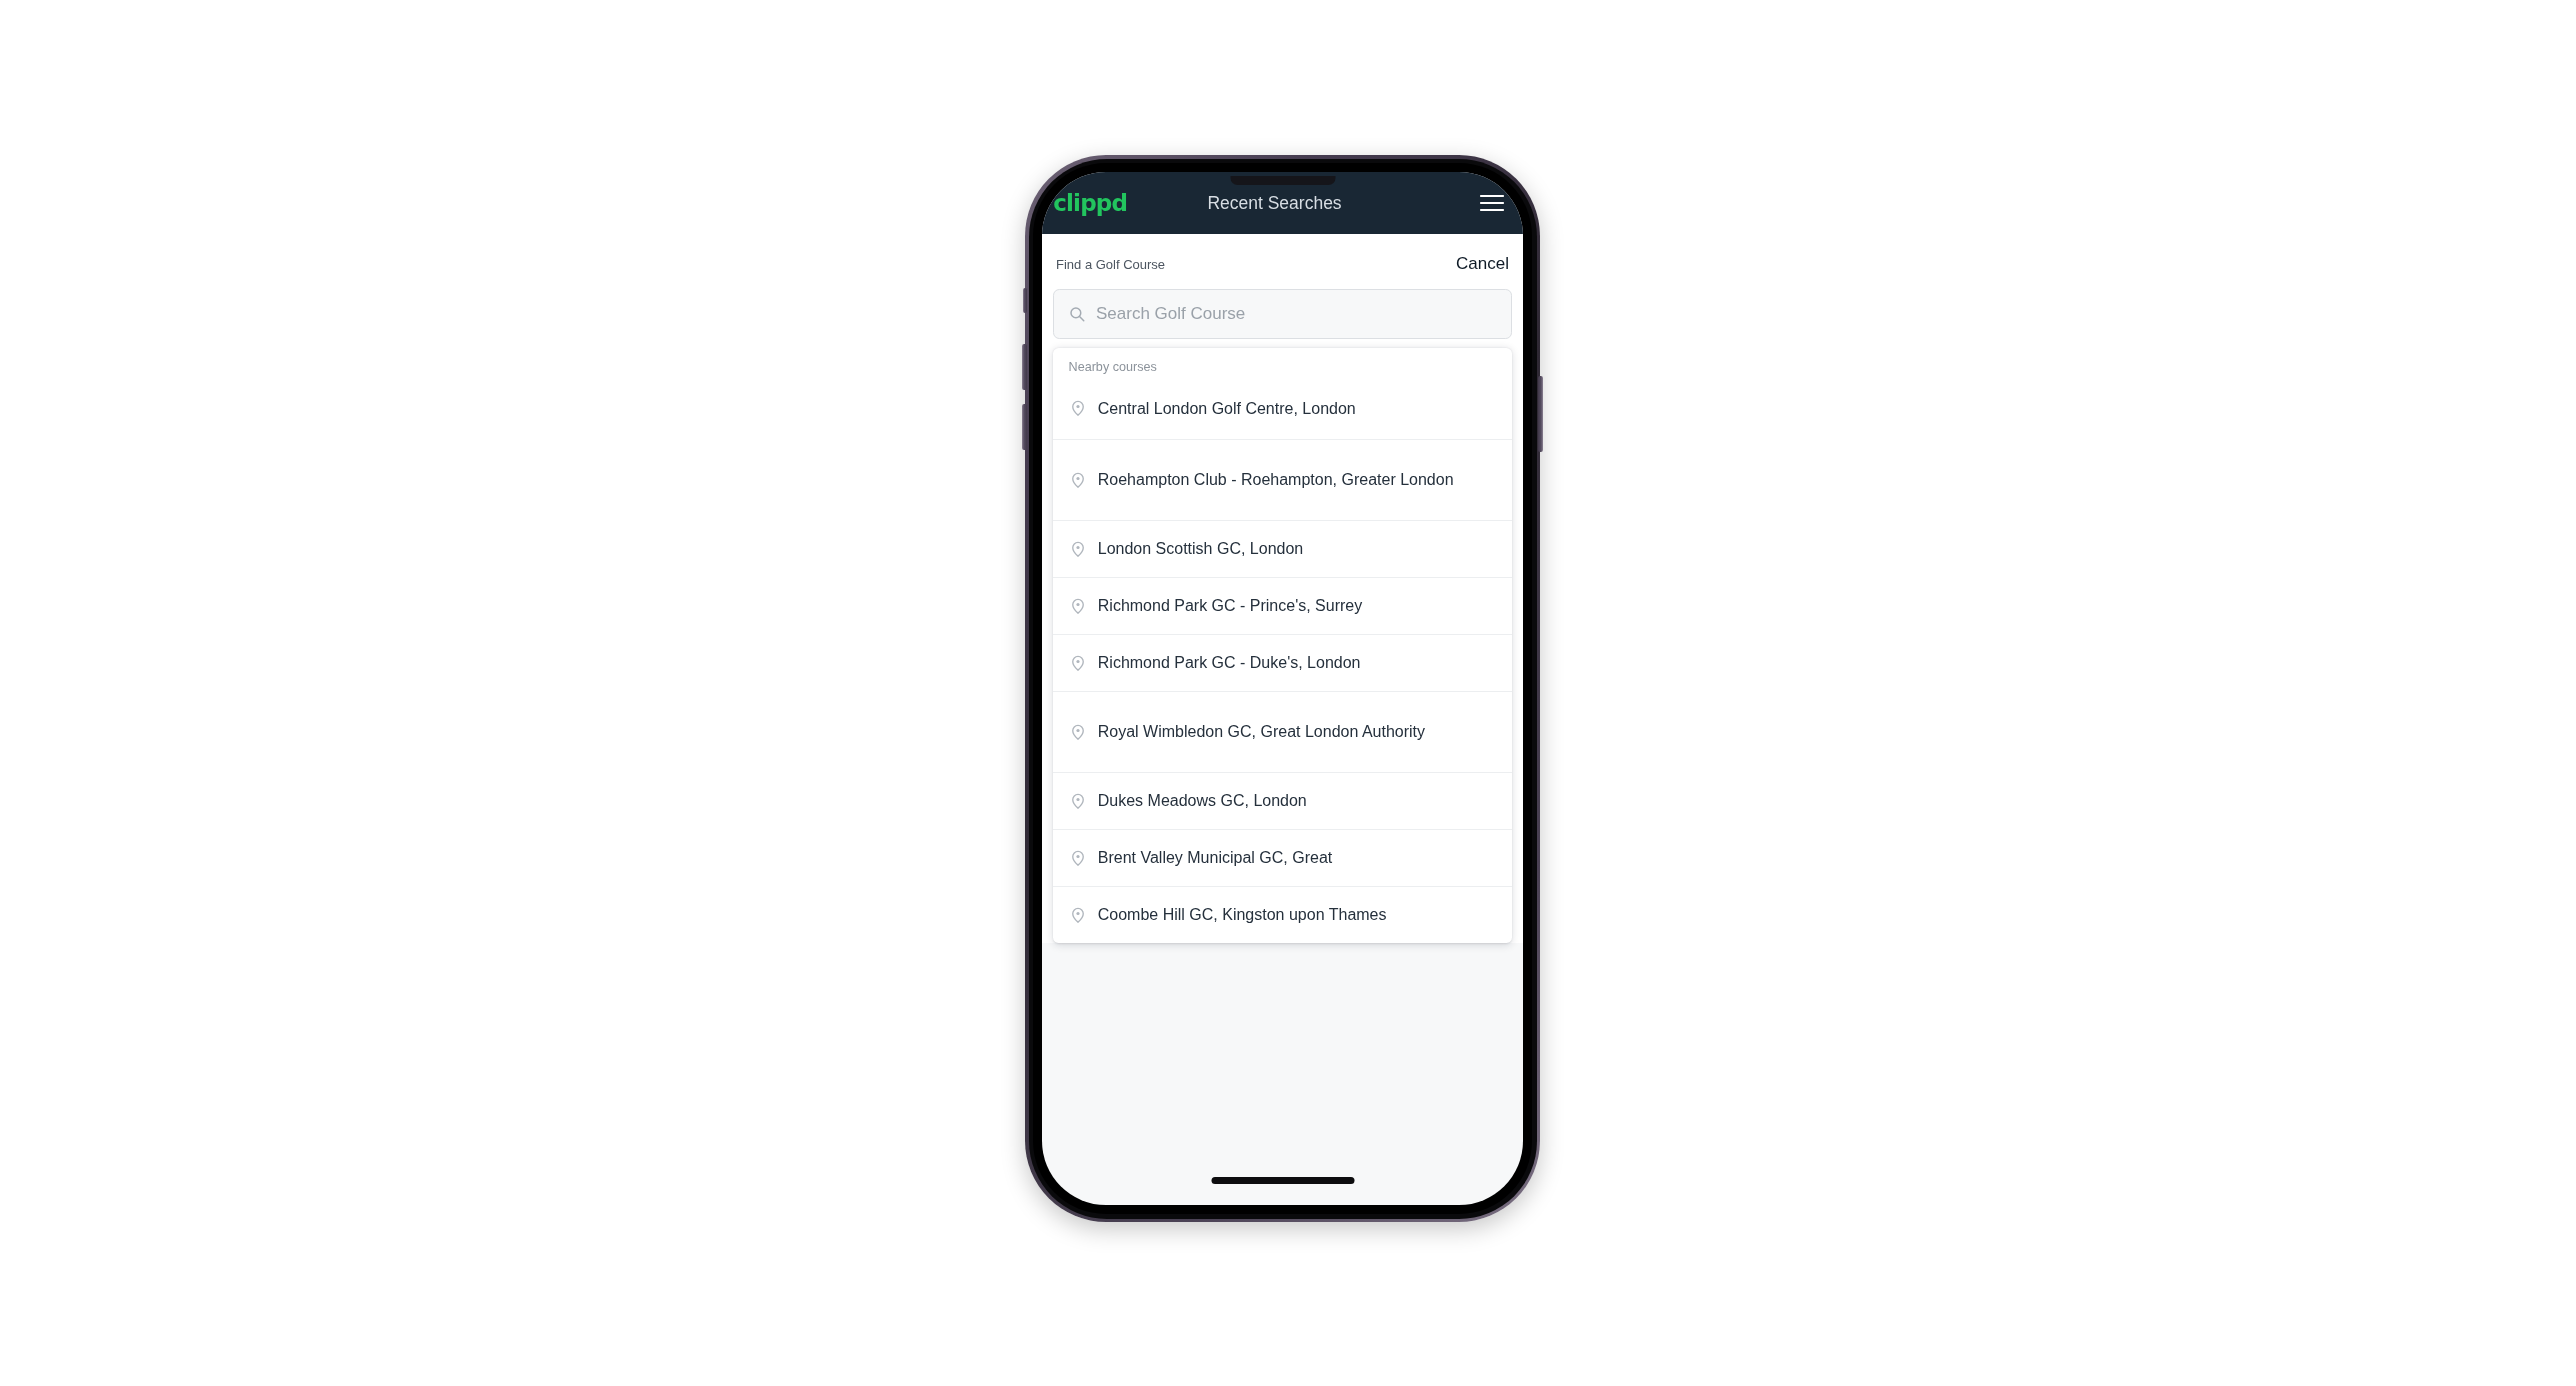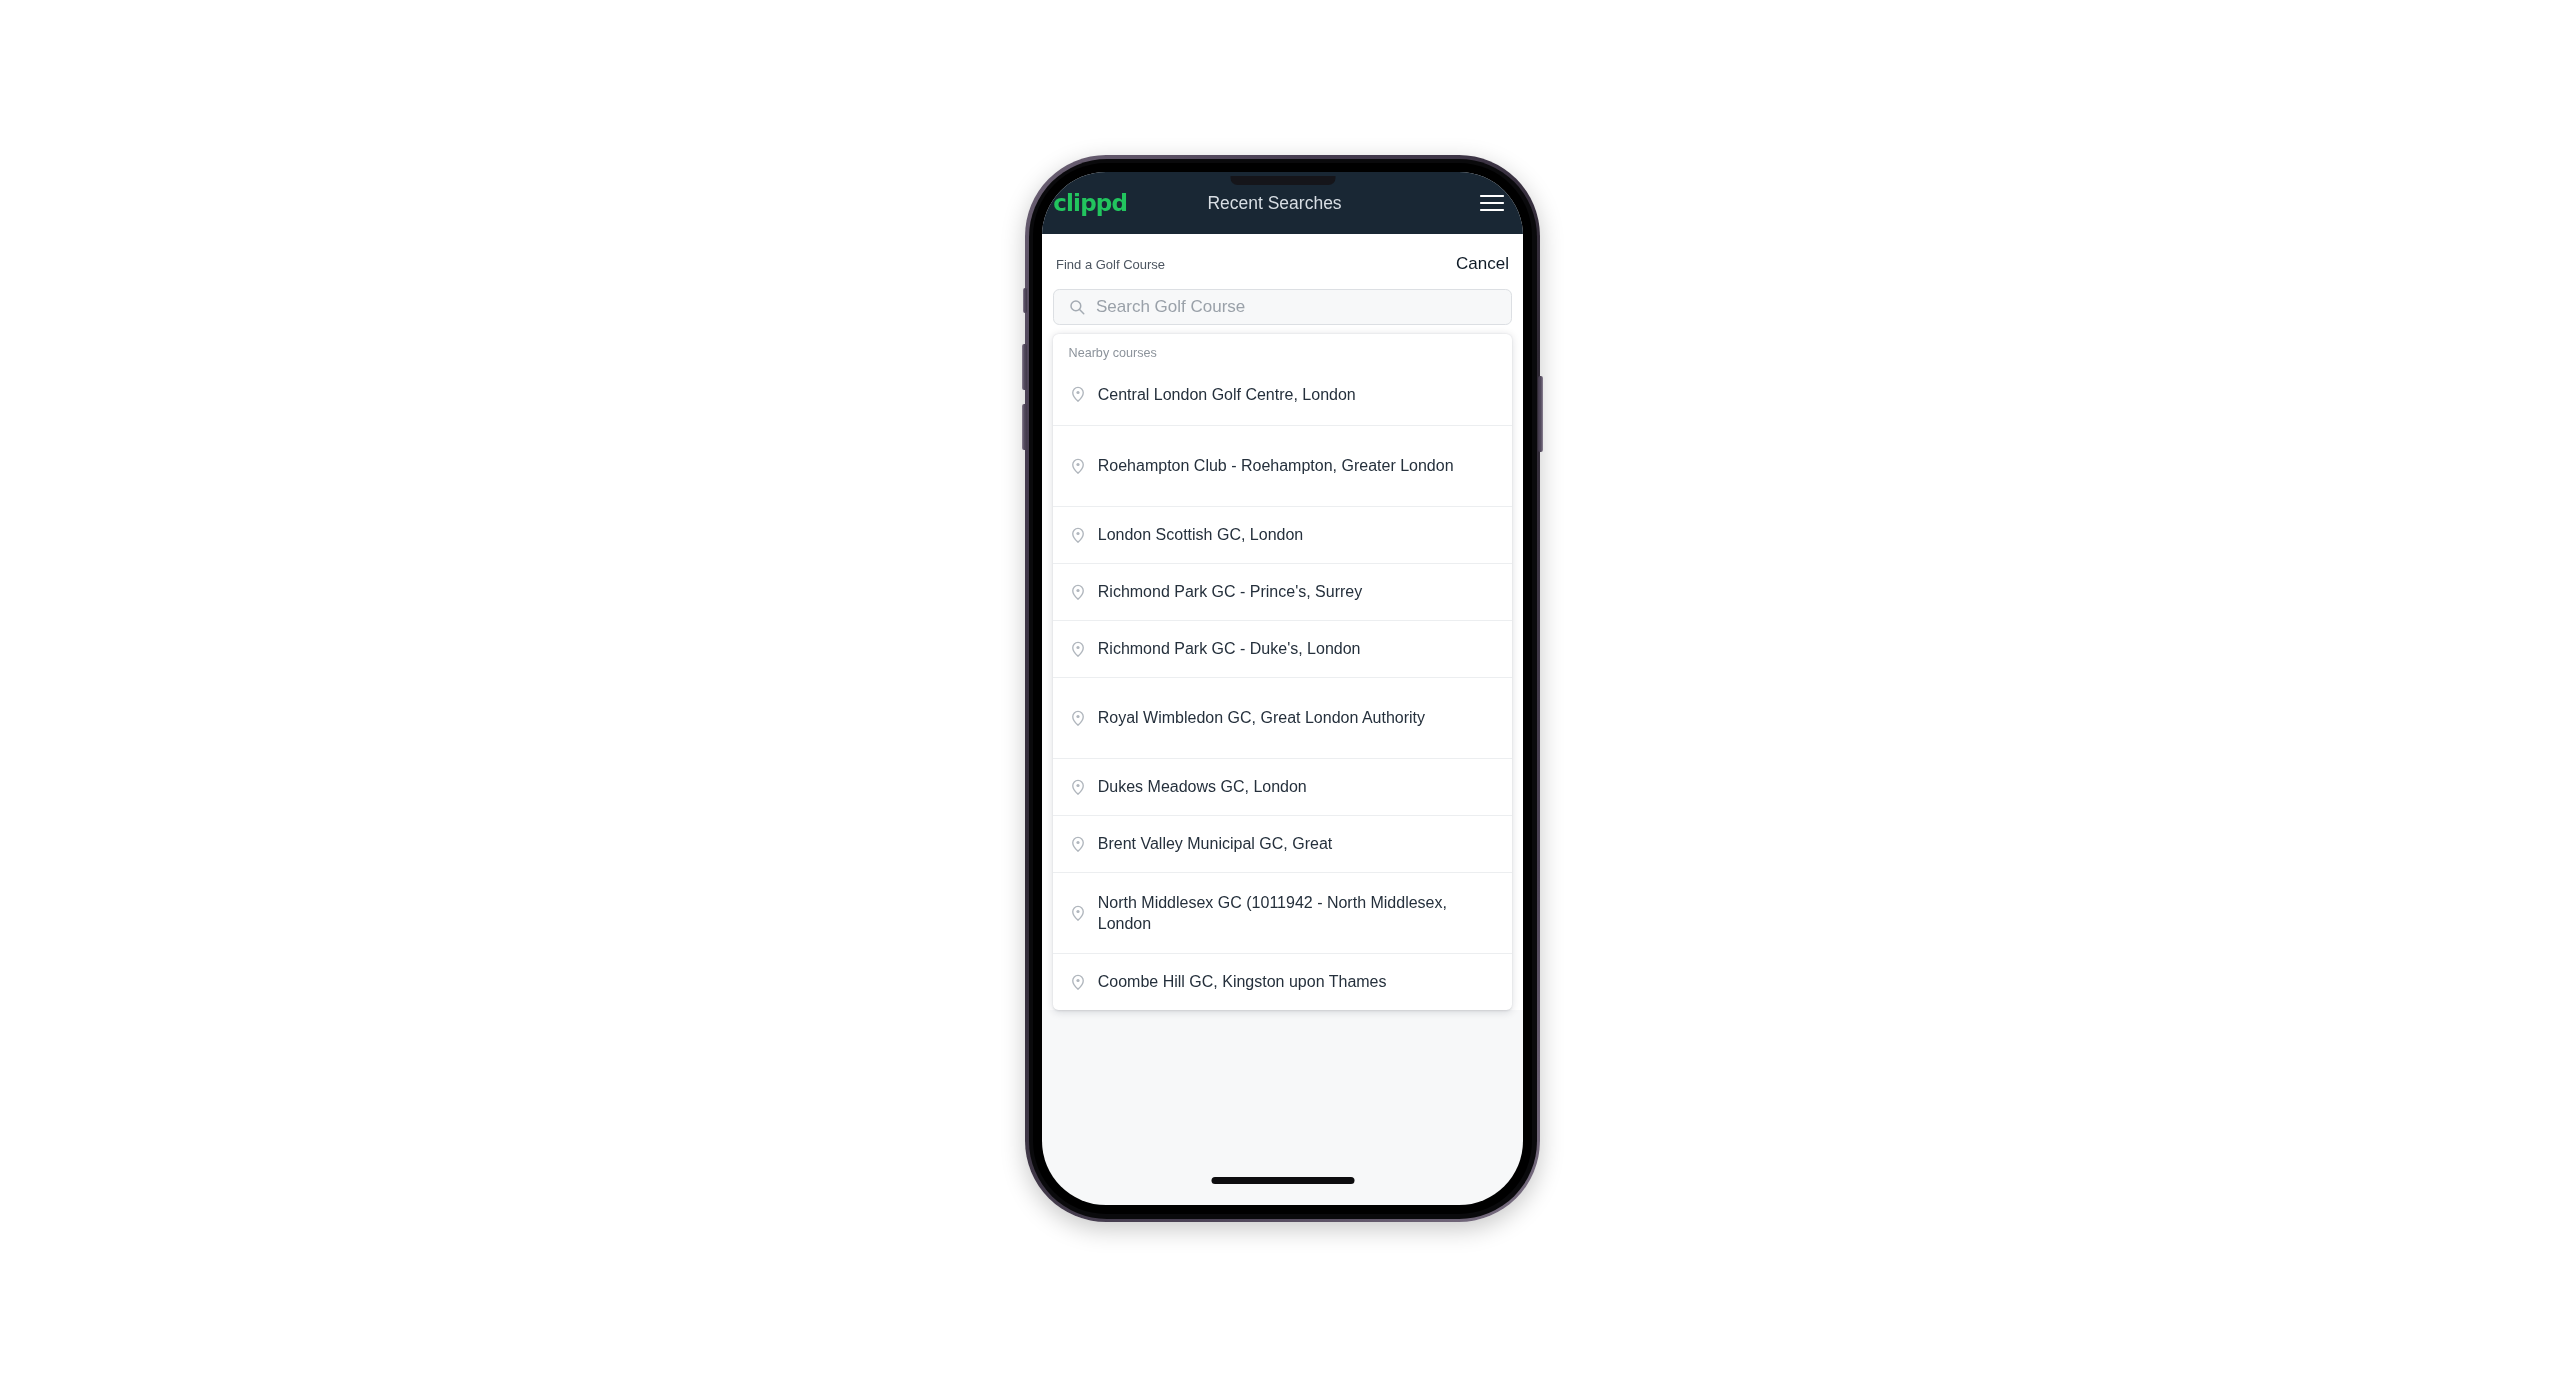--- a/index.html
+++ b/index.html
@@ -138,21 +138,21 @@
   }
   .cancel-link {
     font-size: 17px;
     color: #0f1b27;
     cursor: pointer;
   }
   .search-wrap {
     display: flex;
     align-items: center;
     gap: 9.8px;
-    height: 36px;
+    height: 50px;
     border: 1.1px solid #dcdfe3;
     border-radius: 6.3px;
     background: #f7f8f9;
     padding: 0 14px;
     box-sizing: border-box;
   }
   .search-placeholder {
     font-size: 17px;
     color: #9aa1a9;
   }
@@ -297,27 +297,20 @@
               </svg>
               <div class="result-text">Dukes Meadows GC, London</div>
             </div>
             <div class="result-row">
               <svg class="pin" viewBox="0 0 24 24" width="18" height="18" fill="none" stroke="#b0b6bd" stroke-width="1.8">
                 <path d="M12 21.5c0 0 7-6.2 7-11.3A7 7 0 0 0 5 10.2C5 15.3 12 21.5 12 21.5z"></path>
                 <circle cx="12" cy="10" r="2.1" fill="#b0b6bd" stroke="none"></circle>
               </svg>
               <div class="result-text">Brent Valley Municipal GC, Great</div>
             </div>
-            <div class="result-row tall">
-              <svg class="pin" viewBox="0 0 24 24" width="18" height="18" fill="none" stroke="#b0b6bd" stroke-width="1.8">
-                <path d="M12 21.5c0 0 7-6.2 7-11.3A7 7 0 0 0 5 10.2C5 15.3 12 21.5 12 21.5z"></path>
-                <circle cx="12" cy="10" r="2.1" fill="#b0b6bd" stroke="none"></circle>
-              </svg>
-              <div class="result-text">North Middlesex GC (1011942 - North Middlesex, London</div>
-            </div>
             <div class="result-row">
               <svg class="pin" viewBox="0 0 24 24" width="18" height="18" fill="none" stroke="#b0b6bd" stroke-width="1.8">
                 <path d="M12 21.5c0 0 7-6.2 7-11.3A7 7 0 0 0 5 10.2C5 15.3 12 21.5 12 21.5z"></path>
                 <circle cx="12" cy="10" r="2.1" fill="#b0b6bd" stroke="none"></circle>
               </svg>
               <div class="result-text">Coombe Hill GC, Kingston upon Thames</div>
             </div>
           </div>
       </div>
     </div>

